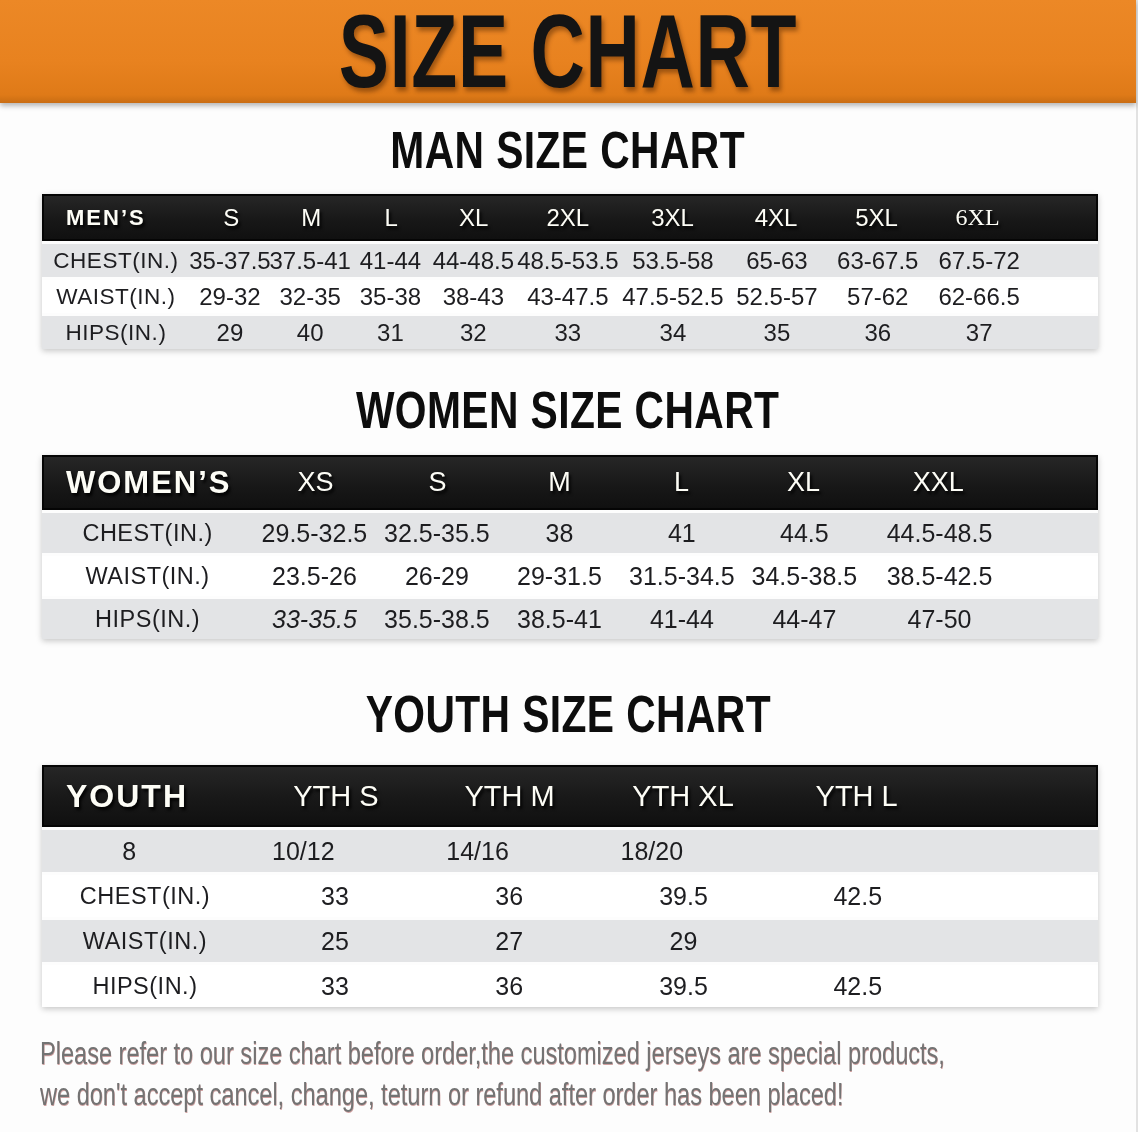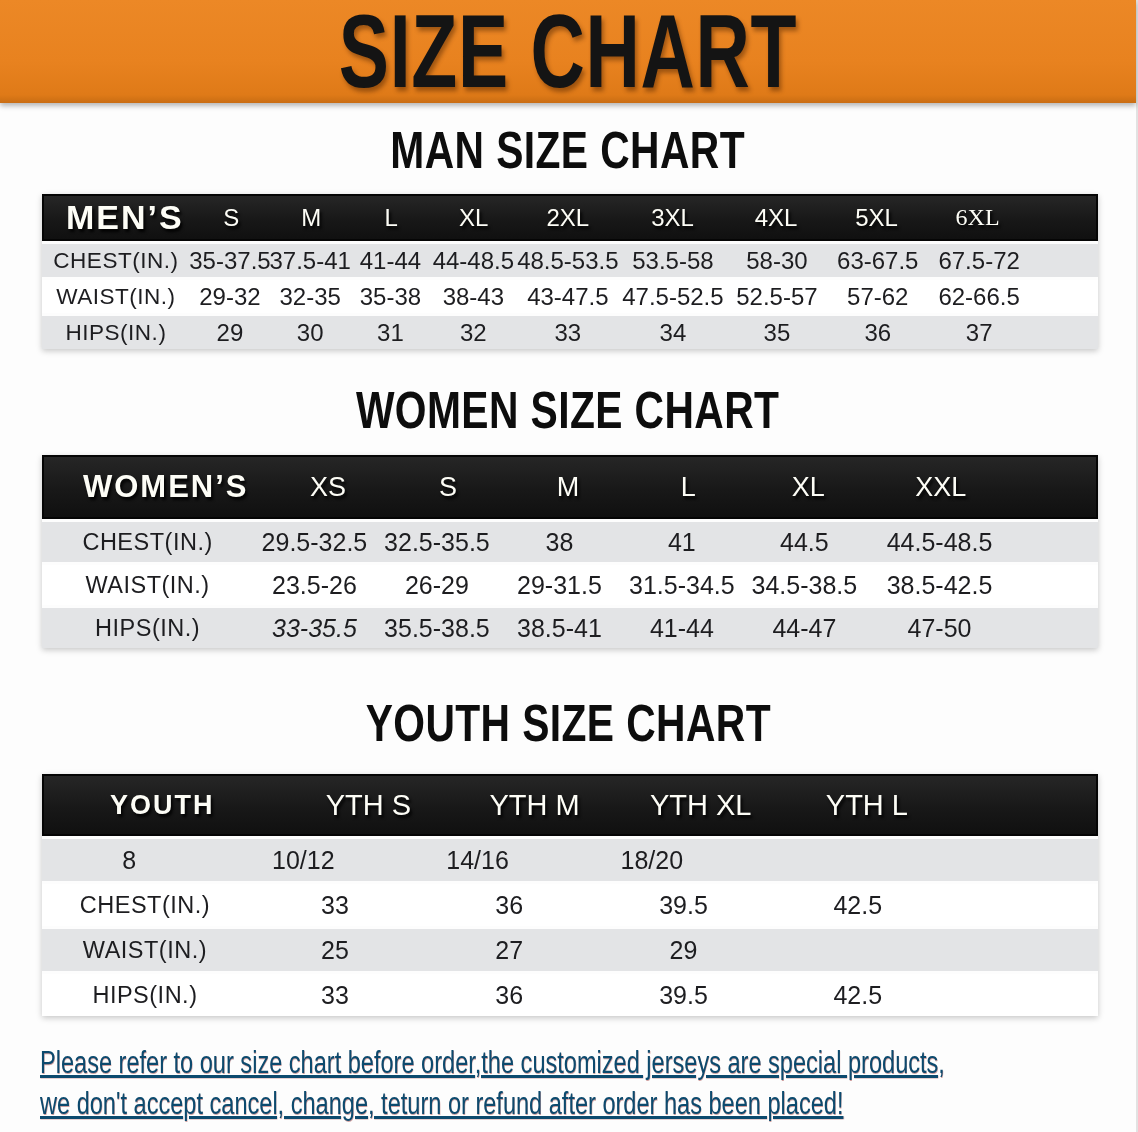--- a/index.html
+++ b/index.html
@@ -60,37 +60,37 @@
   }
   .thead .cell { text-shadow: 2px 3px 3px rgba(0,0,0,0.9); }
   .hlabel { justify-content: flex-start !important; padding-left: 22px; font-weight: 700; letter-spacing: 2px; }
 
   .trow.gray  { background: #e3e4e6; }
   .trow.white { background: #ffffff; }
   .trow.gray, .trow.white { border-top: 3px solid #fdfdfd; color: #1d1d20; }
 
   
   .sec0 .thead { height: 47px; font-size: 24px; }
-  .sec0 .hlabel { font-size: 34px; }
+  .sec0 .hlabel { font-size: 22px; }
   .sec0 .trow.gray, .sec0 .trow.white { height: 36px; font-size: 24px; }
 
   
-  .sec1 .thead { height: 64px; font-size: 27px; padding-left: 17px; }
+  .sec1 .thead { height: 55px; font-size: 27px; }
   .sec1 .hlabel { font-size: 31px; }
   .sec1 .trow.gray, .sec1 .trow.white { height: 43px; font-size: 25px; }
 
   
   .sec2 .thead { height: 62px; font-size: 29px; }
-  .sec2 .hlabel { font-size: 27px; margin-left: 44px; }
+  .sec2 .hlabel { font-size: 32px; }
   .sec2 .trow.gray, .sec2 .trow.white { height: 45px; font-size: 25px; }
 
   .rlabel { font-size: 0.94em; letter-spacing: 0.5px; }
 
   
-  .footer { margin: 26px 7px 0 40px; color: #0c4a6e; text-decoration: underline; }
+  .footer { margin: 26px 7px 0 40px; color: #737373; }
   .footer-line {
     white-space: nowrap;
     font-size: 31px; line-height: 41px; font-weight: 400;
     transform: scaleX(0.76); transform-origin: left center;
     text-shadow: 0.5px 0.5px 0 rgba(140,20,20,0.4);
   }
 </style>
 </head>
 <body>
 
@@ -119,42 +119,42 @@
               <div class="cell hcell" style="width: 6.4%;"></div>
             </div>
             <div class="trow gray">
               <div class="cell rlabel" style="width: 14%;">CHEST(IN.)</div>
               <div class="cell rcell" style="width: 7.6%;">35-37.5</div>
               <div class="cell rcell" style="width: 7.6%;">37.5-41</div>
               <div class="cell rcell" style="width: 7.6%;">41-44</div>
               <div class="cell rcell" style="width: 8.1%;">44-48.5</div>
               <div class="cell rcell" style="width: 9.8%;">48.5-53.5</div>
               <div class="cell rcell" style="width: 10.1%;">53.5-58</div>
-              <div class="cell rcell" style="width: 9.6%;">58-30</div>
+              <div class="cell rcell" style="width: 9.6%;">65-63</div>
               <div class="cell rcell" style="width: 9.5%;">63-67.5</div>
               <div class="cell rcell" style="width: 9.7%;">67.5-72</div>
               <div class="cell rcell" style="width: 6.4%;"></div>
             </div>
             <div class="trow white">
               <div class="cell rlabel" style="width: 14%;">WAIST(IN.)</div>
               <div class="cell rcell" style="width: 7.6%;">29-32</div>
               <div class="cell rcell" style="width: 7.6%;">32-35</div>
               <div class="cell rcell" style="width: 7.6%;">35-38</div>
               <div class="cell rcell" style="width: 8.1%;">38-43</div>
               <div class="cell rcell" style="width: 9.8%;">43-47.5</div>
               <div class="cell rcell" style="width: 10.1%;">47.5-52.5</div>
               <div class="cell rcell" style="width: 9.6%;">52.5-57</div>
               <div class="cell rcell" style="width: 9.5%;">57-62</div>
               <div class="cell rcell" style="width: 9.7%;">62-66.5</div>
               <div class="cell rcell" style="width: 6.4%;"></div>
             </div>
             <div class="trow gray">
               <div class="cell rlabel" style="width: 14%;">HIPS(IN.)</div>
               <div class="cell rcell" style="width: 7.6%;">29</div>
-              <div class="cell rcell" style="width: 7.6%;">30</div>
+              <div class="cell rcell" style="width: 7.6%;">40</div>
               <div class="cell rcell" style="width: 7.6%;">31</div>
               <div class="cell rcell" style="width: 8.1%;">32</div>
               <div class="cell rcell" style="width: 9.8%;">33</div>
               <div class="cell rcell" style="width: 10.1%;">34</div>
               <div class="cell rcell" style="width: 9.6%;">35</div>
               <div class="cell rcell" style="width: 9.5%;">36</div>
               <div class="cell rcell" style="width: 9.7%;">37</div>
               <div class="cell rcell" style="width: 6.4%;"></div>
             </div>
           </div>

